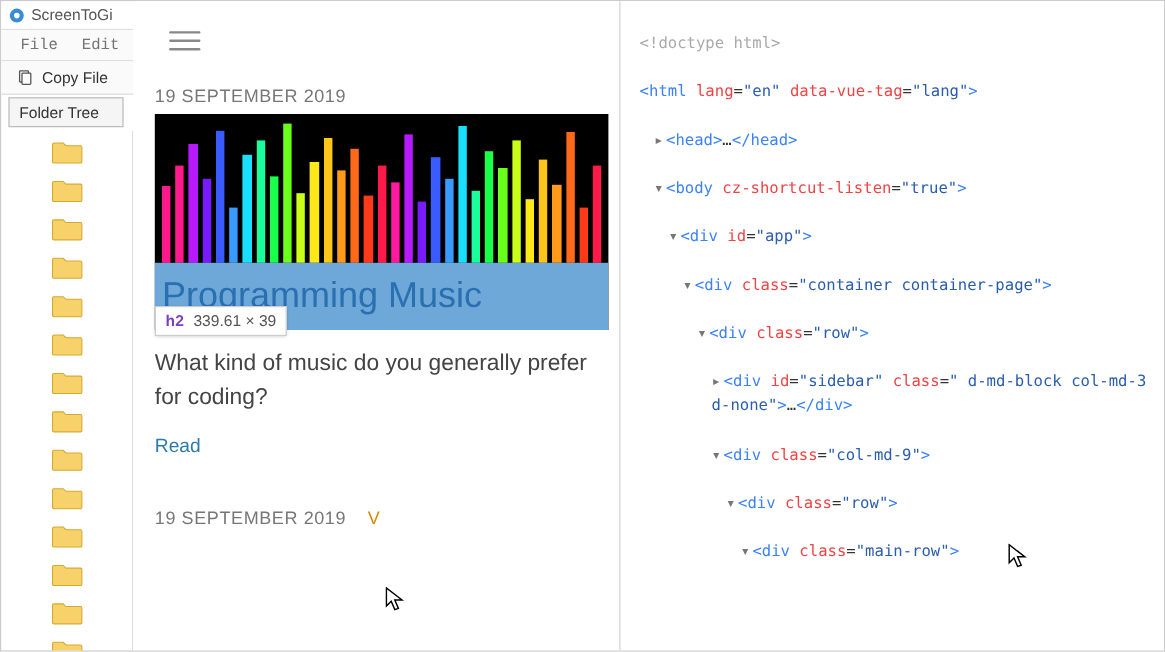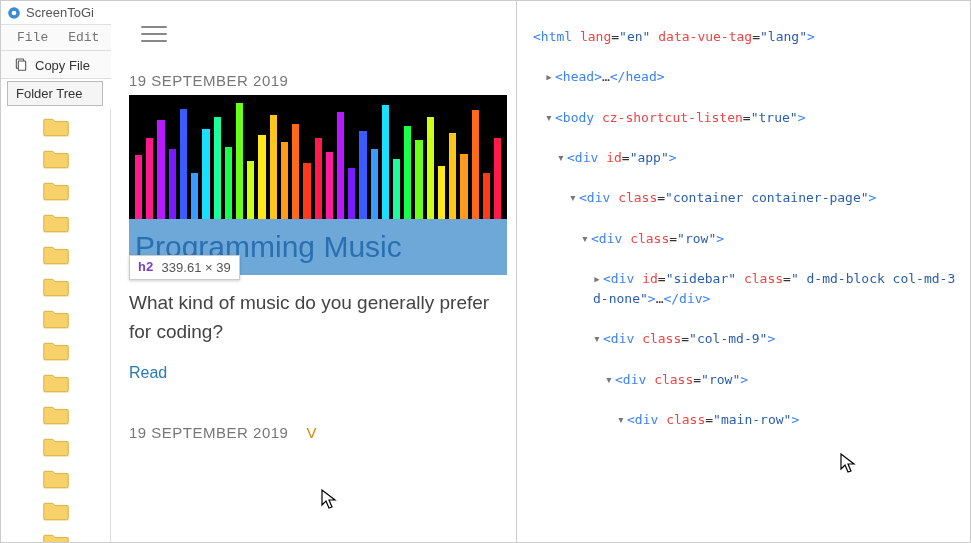--- a/index.html
+++ b/index.html
@@ -2,38 +2,38 @@
 <html><head>
 <meta charset="utf-8">
 <style>
 * { margin:0; padding:0; box-sizing:border-box; }
 body { font-family: "Segoe UI", Arial, sans-serif; font-size:13px; background:#fff; width:971px; height:543px; overflow:hidden; position:relative; border:1px solid #ccc; }
 .titlebar { display:flex; align-items:center; height:24px; padding:0 6px; background:#fff; border-bottom:1px solid #e0e0e0; color:#555; }
 .titlebar .tb-icon { width:14px; height:14px; margin-right:5px; }
 .menubar { display:flex; align-items:center; height:26px; padding:0 6px; border-bottom:1px solid #ddd; background:#fafafa; }
 .menubar .menuitem { padding:3px 10px; color:#737373; cursor:default;font-family:Liberation Mono, monospace; }
 .toolbar { display:flex; align-items:center; height:28px; padding:0 6px; border-bottom:1px solid #ddd; background:#fafafa; }
-.toolbar .tb-btn { display:flex; align-items:flex-end; padding:3px 6px; color:#333; }
+.toolbar .tb-btn { display:flex; align-items:center; padding:3px 6px; color:#333; }
 .tree-head { padding:4px 8px; border:1px solid #bbb; background:#f5f5f5; color:#333; width:96px; margin-left:6px; margin-top:2px; }
 .left-panel { position:absolute; left:0; top:108px; width:110px; bottom:0; border-right:1px solid #ddd; }
 .folders { display:flex; flex-direction:column; padding-top:2px; }
 .folder { height:32px; display:flex; align-items:center; justify-content:center; }
 .folder .ficon { width:28px; height:20px; }
 .content-area { position:absolute; left:110px; top:0; right:0; bottom:0; display:flex; }
 .page { width:405px; background:#fff; padding:20px 0 0 0; overflow:hidden; }
 .hamburger { margin-left:30px; margin-bottom:30px; cursor:pointer; }
 .hamburger span{ display:block; width:26px; height:2px; background:#888; margin:5px 0; border-radius:1px; }
 .post-date { font-size:15px; color:#777; letter-spacing:.5px; margin-left:18px; margin-top:12px; }
 .hero { margin:6px 0 0 18px; width:378px; height:180px; background:#000; position:relative; overflow:hidden; }
 .eq { position:absolute; left:0; right:0; bottom:56px; top:8px; display:flex; align-items:flex-end; padding:0 6px; gap:4px; }
 .eq div { width:9px; height:60%; }
 .hero .title-strip { position:absolute; left:0; right:0; bottom:0; height:56px; background:#6ea8d9; display:flex; align-items:center; padding:0 6px; }
 .hero .post-title { font-size:30px; color:#2a6fb0; font-weight:400; }
 .tip { position:absolute; left:18px; top:254px; background:#fff; border:1px solid #ccc; padding:4px 8px; display:flex; align-items:center; gap:8px; font-size:13px; box-shadow:0 1px 3px rgba(0,0,0,.2); z-index:5; }
-.tip .taglabel{ color:#7b3fbf; font-weight:600;font-family:Liberation Mono, monospace; }
+.tip .taglabel{ color:#7b3fbf; font-weight:600; }
 .tip .dims{ color:#555; }
 .excerpt { margin:14px 18px 0 18px; font-size:19px; color:#444; line-height:1.5; }
 .readlink { display:inline-block; margin:18px 18px 0 18px; color:#2a7ab0; font-size:16px; }
 .post2-date { font-size:15px; color:#777; letter-spacing:.5px; margin-left:18px; margin-top:42px; display:flex; align-items:center; gap:18px; }
 .badge { color:#d68a00; font-size:15px; }
 .devtools { flex:1; border-left:1px solid #ccc; display:flex; flex-direction:column; background:#fff; font-family: Consolas, monospace; font-size:13px; }
 .dt-tabs { display:flex; align-items:center; height:36px; border-bottom:1px solid #ddd; padding:0 8px; gap:18px; color:#555; }
 .dt-ico { width:20px; height:20px; display:inline-flex; align-items:center; justify-content:center; color:#555; }
 .dt-sep { width:1px; height:20px; background:#ddd; }
 .dt-tab { padding:6px 2px; cursor:pointer; color:#666; }
@@ -222,20 +222,21 @@
     <div class="cursor" style="left:210px; top:488px;">
       <svg viewBox="0 0 16 22">
           <path d="M1 1 L1 16 L5 12 L8 19 L11 18 L8 11 L14 11 Z" fill="#fff" stroke="#000" stroke-width="1.2"></path>
         </svg>
     </div>
   </div>
 
   <div class="devtools">
 
     <div class="dom">
+<div class="ln i1"><span class="doctype">&lt;!doctype html&gt;</span></div>
 <div class="ln i1"><span class="tag">&lt;html </span><span class="attr">lang</span>=<span class="str">"en"</span> <span class="attr">data-vue-tag</span>=<span class="str">"lang"</span><span class="tag">&gt;</span></div>
 <div class="ln i2"><span class="tri">▸</span><span class="tag">&lt;head&gt;</span>…<span class="tag">&lt;/head&gt;</span></div>
 <div class="ln i2"><span class="tri">▾</span><span class="tag">&lt;body </span><span class="attr">cz-shortcut-listen</span>=<span class="str">"true"</span><span class="tag">&gt;</span></div>
 <div class="ln i3"><span class="tri">▾</span><span class="tag">&lt;div </span><span class="attr">id</span>=<span class="str">"app"</span><span class="tag">&gt;</span></div>
 <div class="ln i4"><span class="tri">▾</span><span class="tag">&lt;div </span><span class="attr">class</span>=<span class="str">"container container-page"</span><span class="tag">&gt;</span></div>
 <div class="ln i5"><span class="tri">▾</span><span class="tag">&lt;div </span><span class="attr">class</span>=<span class="str">"row"</span><span class="tag">&gt;</span></div>
 <div class="ln i6"><span class="tri">▸</span><span class="tag">&lt;div </span><span class="attr">id</span>=<span class="str">"sidebar"</span> <span class="attr">class</span>=<span class="str">" d-md-block col-md-3 d-none"</span><span class="tag">&gt;</span>…<span class="tag">&lt;/div&gt;</span></div>
 <div class="ln i6"><span class="tri">▾</span><span class="tag">&lt;div </span><span class="attr">class</span>=<span class="str">"col-md-9"</span><span class="tag">&gt;</span></div>
 <div class="ln i7"><span class="tri">▾</span><span class="tag">&lt;div </span><span class="attr">class</span>=<span class="str">"row"</span><span class="tag">&gt;</span></div>
 <div class="ln i8"><span class="tri">▾</span><span class="tag">&lt;div </span><span class="attr">class</span>=<span class="str">"main-row"</span><span class="tag">&gt;</span></div>

